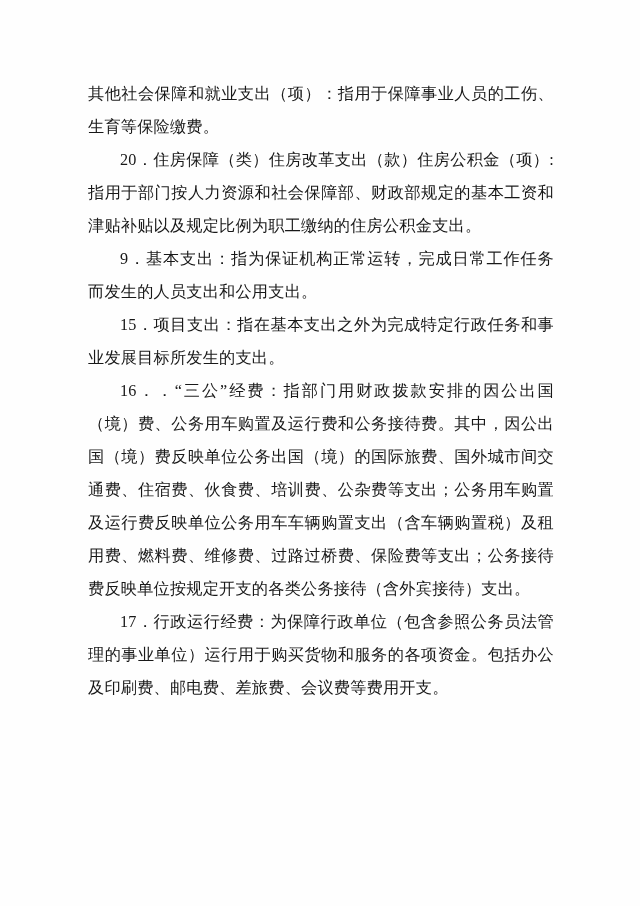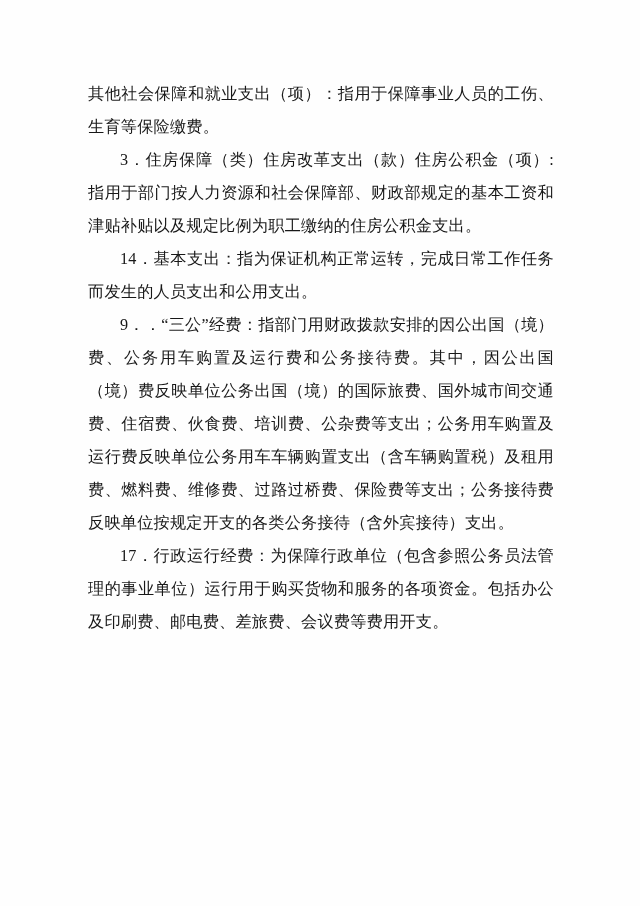--- a/index.html
+++ b/index.html
@@ -51,18 +51,19 @@
     color: #333;
     font-family: "Liberation Serif", "DejaVu Serif", serif;
   }
 </style>
 </head>
 <body>
 
 <div class="page">
   <div class="content">
     <p class="para">其他社会保障和就业支出（项）：指用于保障事业人员的工伤、生育等保险缴费。</p>
-    <p class="para indent">3．住房保障（类）住房改革支出（款）住房公积金（项）:指用于部门按人力资源和社会保障部、财政部规定的基本工资和津贴补贴以及规定比例为职工缴纳的住房公积金支出。</p>
-    <p class="para indent">14．基本支出：指为保证机构正常运转，完成日常工作任务而发生的人员支出和公用支出。</p>
-    <p class="para indent">9．．“三公”经费：指部门用财政拨款安排的因公出国（境）费、公务用车购置及运行费和公务接待费。其中，因公出国（境）费反映单位公务出国（境）的国际旅费、国外城市间交通费、住宿费、伙食费、培训费、公杂费等支出；公务用车购置及运行费反映单位公务用车车辆购置支出（含车辆购置税）及租用费、燃料费、维修费、过路过桥费、保险费等支出；公务接待费反映单位按规定开支的各类公务接待（含外宾接待）支出。</p>
+    <p class="para indent">20．住房保障（类）住房改革支出（款）住房公积金（项）:指用于部门按人力资源和社会保障部、财政部规定的基本工资和津贴补贴以及规定比例为职工缴纳的住房公积金支出。</p>
+    <p class="para indent">9．基本支出：指为保证机构正常运转，完成日常工作任务而发生的人员支出和公用支出。</p>
+    <p class="para indent">15．项目支出：指在基本支出之外为完成特定行政任务和事业发展目标所发生的支出。</p>
+    <p class="para indent">16．．“三公”经费：指部门用财政拨款安排的因公出国（境）费、公务用车购置及运行费和公务接待费。其中，因公出国（境）费反映单位公务出国（境）的国际旅费、国外城市间交通费、住宿费、伙食费、培训费、公杂费等支出；公务用车购置及运行费反映单位公务用车车辆购置支出（含车辆购置税）及租用费、燃料费、维修费、过路过桥费、保险费等支出；公务接待费反映单位按规定开支的各类公务接待（含外宾接待）支出。</p>
     <p class="para indent">17．行政运行经费：为保障行政单位（包含参照公务员法管理的事业单位）运行用于购买货物和服务的各项资金。包括办公及印刷费、邮电费、差旅费、会议费等费用开支。</p>
   </div>
 </div>
 
 </body></html>

